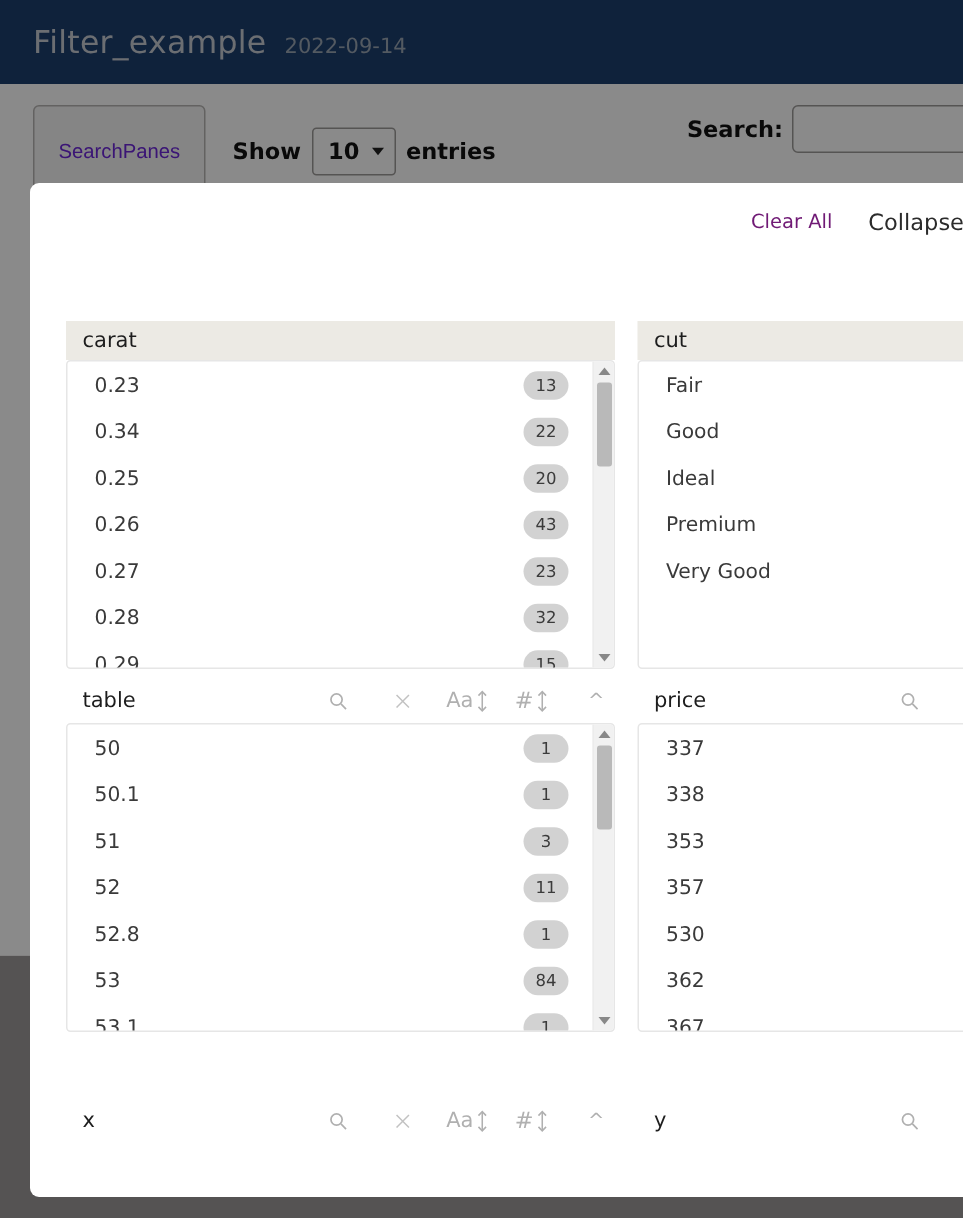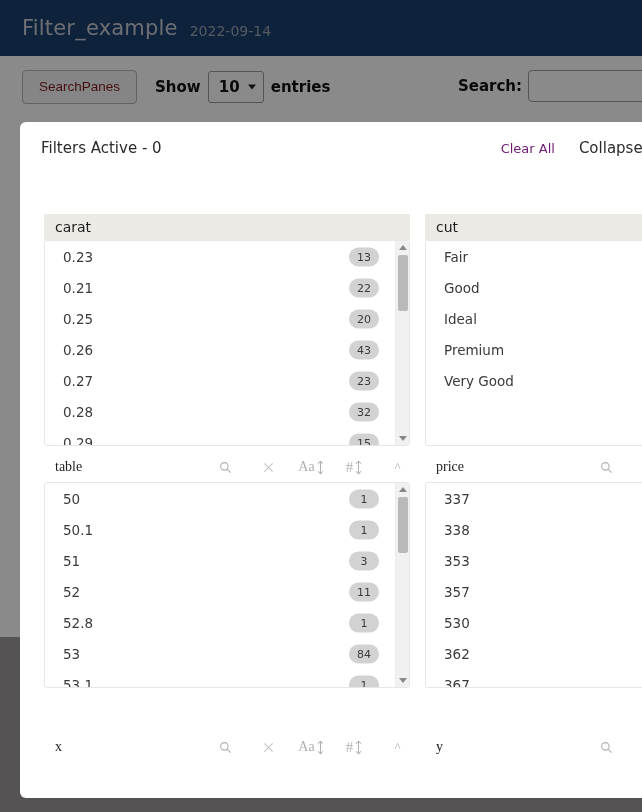--- a/index.html
+++ b/index.html
@@ -35,23 +35,23 @@
     background: #ffffff;
   }
   .tb-inner {
     position: absolute; left: 22px; top: 14px; right: 0;
     display: flex; align-items: center;
   }
   .btn-searchpanes {
     border: 1px solid #b7b5b3;
     border-radius: 4px;
     background: #f5f5f5;
-    padding: 9px 16px;
+    padding: 23px 16px;
     font-size: 13.5px;
-    color: #7f1d1d;
+    color: #6d28d9;
     line-height: 1;
   }
   .show-label, .entries-label {
     font-size: 15px; font-weight: bold; color: #111; margin: 0 7px;
   }
   .show-label { margin-left: 18px; }
   .len-select {
     position: relative;
     border: 1px solid #9d9b99;
     border-radius: 3px;
@@ -123,21 +123,21 @@
   .pane.col1 { left: 24px; }
 
   .pane-head {
     height: 26px;
     display: flex; align-items: center;
     padding: 0 10px 0 11px;
     font-size: 14px; color: #222;
     position: relative;
   }
   .pane-head.beige { background: #eceae4; margin-top: 40px; }
-  .pane-head.plain { background: #ffffff; height: 30px; font-family: Liberation Serif, serif; }
+  .pane-head.plain { background: #ffffff; height: 30px; }
 
   .pane-title { font-size: 14px; color: #1d1d1d; }
 
   .pane-icons {
     position: absolute; left: 160px; top: 0; height: 100%;
     display: flex; align-items: center; gap: 0;
   }
   .pi {
     width: 43px; display: flex; align-items: flex-end; justify-content: center;
     color: #b0b0b0;
@@ -231,39 +231,38 @@
       </div>
     </div>
 
   </div>
 
   <div class="backdrop"></div>
 
   <div class="modal">
 
     <div class="modal-head">
-      <span class="filters-active">Filters Active - 0</span>
       <div class="head-actions">
         <span class="clear-all">Clear All</span>
         <span class="collapse-all">Collapse All</span>
       </div>
     </div>
 
     <div class="panes-grid">
         <div class="pane col1" style="left: 24px; top: 0px;">
           <div class="pane-head beige">
             <span class="pane-title">carat</span>
           </div>
           <div class="pane-body">
             <div class="row">
               <span class="row-label">0.23</span>
               <span class="badge">13</span>
             </div>
             <div class="row">
-              <span class="row-label">0.21</span>
+              <span class="row-label">0.34</span>
               <span class="badge">22</span>
             </div>
             <div class="row">
               <span class="row-label">0.25</span>
               <span class="badge">20</span>
             </div>
             <div class="row">
               <span class="row-label">0.26</span>
               <span class="badge">43</span>
             </div>

